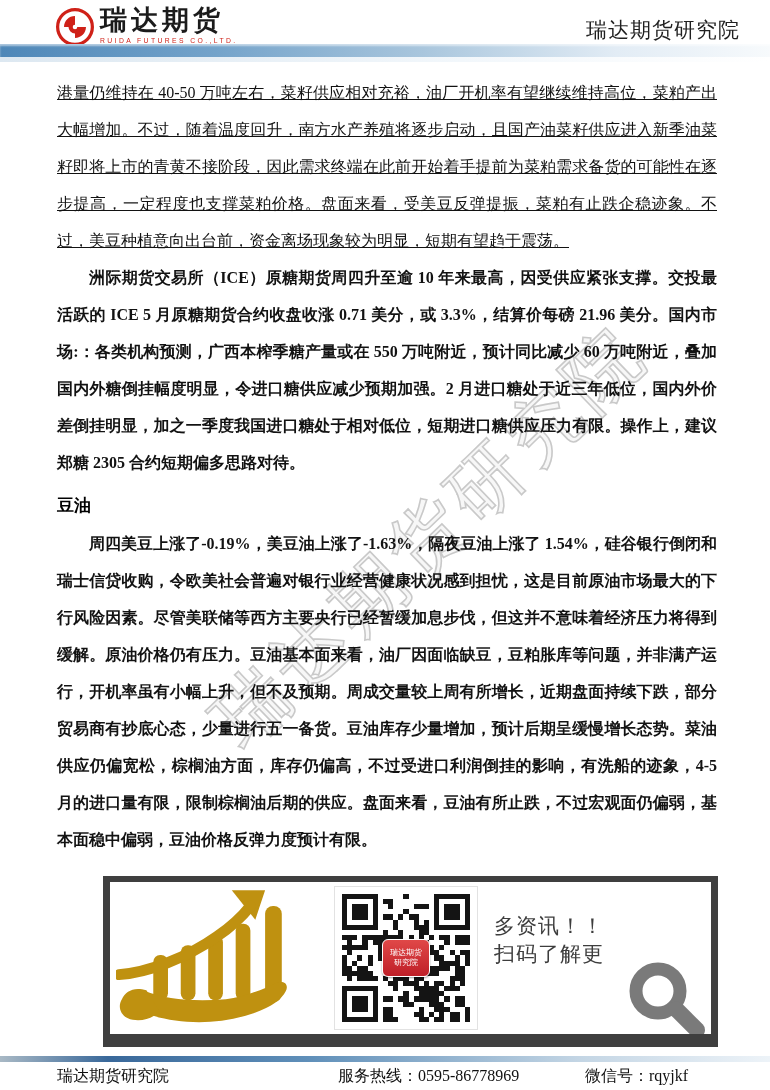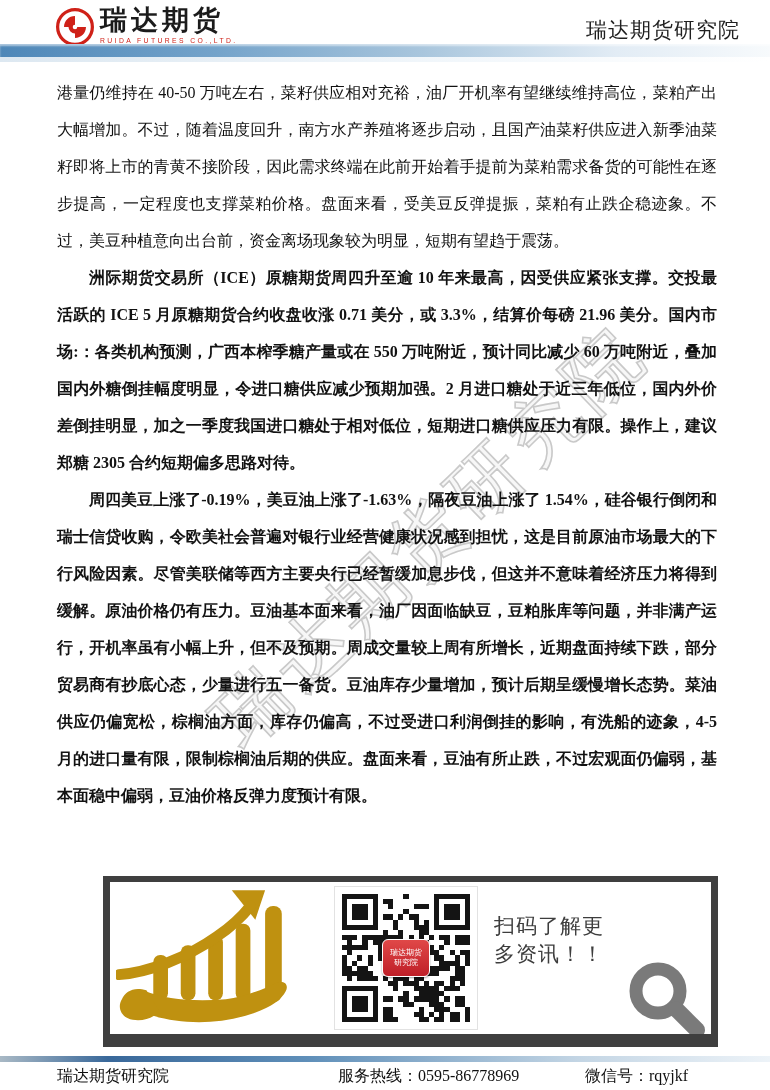--- a/index.html
+++ b/index.html
@@ -21,21 +21,21 @@
   .header-bar-sub{position:absolute;left:0;top:57px;width:770px;height:5px;
          background:linear-gradient(90deg,#dde8f1 0%,#f2f7fb 60%,#ffffff 100%);}
   
   .watermark{position:absolute;left:152px;top:500px;width:530px;text-align:center;
          font-size:74px;letter-spacing:7px;white-space:nowrap;
          color:rgba(210,210,210,0.18);-webkit-text-stroke:1.6px #c9c9c9;
          transform:rotate(-44deg);pointer-events:none;z-index:1;}
   
   .body-text{position:absolute;left:57px;top:66px;width:660px;z-index:2;color:#121212;}
   .para{margin:0;font-size:16px;line-height:37px;text-align:justify;}
-  .p-first{margin-top:8px;}
+  .p-first{margin-top:8px;text-decoration:underline;}
   .indent{text-indent:2em;font-weight:bold;}
   .sec{margin:12px 0 6px 0;font-size:17px;font-weight:bold;line-height:26px;color:#000;}
   
   .banner{position:absolute;left:103px;top:876px;width:615px;height:171px;box-sizing:border-box;
          border:solid #3f3f3f;border-width:6px 7px 13px 7px;background:#fff;
          display:flex;align-items:center;overflow:hidden;z-index:2;}
   .growth{flex:0 0 auto;margin-left:6px;}
   .qr-box{position:relative;flex:0 0 auto;margin-left:12px;border:1px solid #e2e2e2;
          background:#fff;padding:7px;line-height:0;}
   .qr-badge{position:absolute;left:50%;top:50%;transform:translate(-50%,-50%);
@@ -77,20 +77,21 @@
   </div>
   <div class="header-title">瑞达期货研究院</div>
   <div class="header-bar"></div>
   <div class="header-bar-sub"></div>
 
   <div class="watermark">瑞达期货研究院</div>
 
   <main class="body-text">
     <p class="para p-first">港量仍维持在 40-50 万吨左右，菜籽供应相对充裕，油厂开机率有望继续维持高位，菜粕产出大幅增加。不过，随着温度回升，南方水产养殖将逐步启动，且国产油菜籽供应进入新季油菜籽即将上市的青黄不接阶段，因此需求终端在此前开始着手提前为菜粕需求备货的可能性在逐步提高，一定程度也支撑菜粕价格。盘面来看，受美豆反弹提振，菜粕有止跌企稳迹象。不过，美豆种植意向出台前，资金离场现象较为明显，短期有望趋于震荡。</p>
     <p class="para indent">洲际期货交易所（ICE）原糖期货周四升至逾 10 年来最高，因受供应紧张支撑。交投最活跃的 ICE  5 月原糖期货合约收盘收涨 0.71 美分，或 3.3%，结算价每磅 21.96 美分。国内市场:：各类机构预测，广西本榨季糖产量或在 550 万吨附近，预计同比减少 60 万吨附近，叠加国内外糖倒挂幅度明显，令进口糖供应减少预期加强。2 月进口糖处于近三年低位，国内外价差倒挂明显，加之一季度我国进口糖处于相对低位，短期进口糖供应压力有限。操作上，建议郑糖 2305 合约短期偏多思路对待。</p>
+    <h3 class="sec">豆油</h3>
     <p class="para indent">周四美豆上涨了-0.19%，美豆油上涨了-1.63%，隔夜豆油上涨了 1.54%，硅谷银行倒闭和瑞士信贷收购，令欧美社会普遍对银行业经营健康状况感到担忧，这是目前原油市场最大的下行风险因素。尽管美联储等西方主要央行已经暂缓加息步伐，但这并不意味着经济压力将得到缓解。原油价格仍有压力。豆油基本面来看，油厂因面临缺豆，豆粕胀库等问题，并非满产运行，开机率虽有小幅上升，但不及预期。周成交量较上周有所增长，近期盘面持续下跌，部分贸易商有抄底心态，少量进行五一备货。豆油库存少量增加，预计后期呈缓慢增长态势。菜油供应仍偏宽松，棕榈油方面，库存仍偏高，不过受进口利润倒挂的影响，有洗船的迹象，4-5 月的进口量有限，限制棕榈油后期的供应。盘面来看，豆油有所止跌，不过宏观面仍偏弱，基本面稳中偏弱，豆油价格反弹力度预计有限。</p>
   </main>
 
   <div class="banner">
     <svg class="growth" width="206" height="140" viewBox="0 0 210 142">
       <g fill="#bf9110">
         <rect x="38" y="68" width="15" height="46" rx="7"></rect>
         <rect x="66" y="58" width="15" height="56" rx="7"></rect>
         <rect x="94" y="48" width="15" height="66" rx="7"></rect>
         <rect x="122" y="36" width="15" height="78" rx="7"></rect>
@@ -331,22 +332,22 @@
           <rect x="2" y="20" width="3" height="3" fill="#141414"></rect>
         </svg>
       <div class="qr-badge">
         <span>瑞达期货</span>
         <span>研究院</span>
       </div>
     </div>
 
     <div class="banner-right">
       <div class="scan-text">
+        <span>多资讯！！</span>
         <span>扫码了解更</span>
-        <span>多资讯！！</span>
       </div>
       <svg class="magnifier" width="82" height="82" viewBox="0 0 82 82">
         <circle cx="31" cy="31" r="22" fill="none" stroke="#7a7a7a" stroke-width="13"></circle>
         <line x1="49" y1="49" x2="70" y2="70" stroke="#7a7a7a" stroke-width="16" stroke-linecap="round"></line>
       </svg>
     </div>
   </div>
 
   <div class="footer-bar"></div>
   <span class="f-item f-org">瑞达期货研究院</span>

